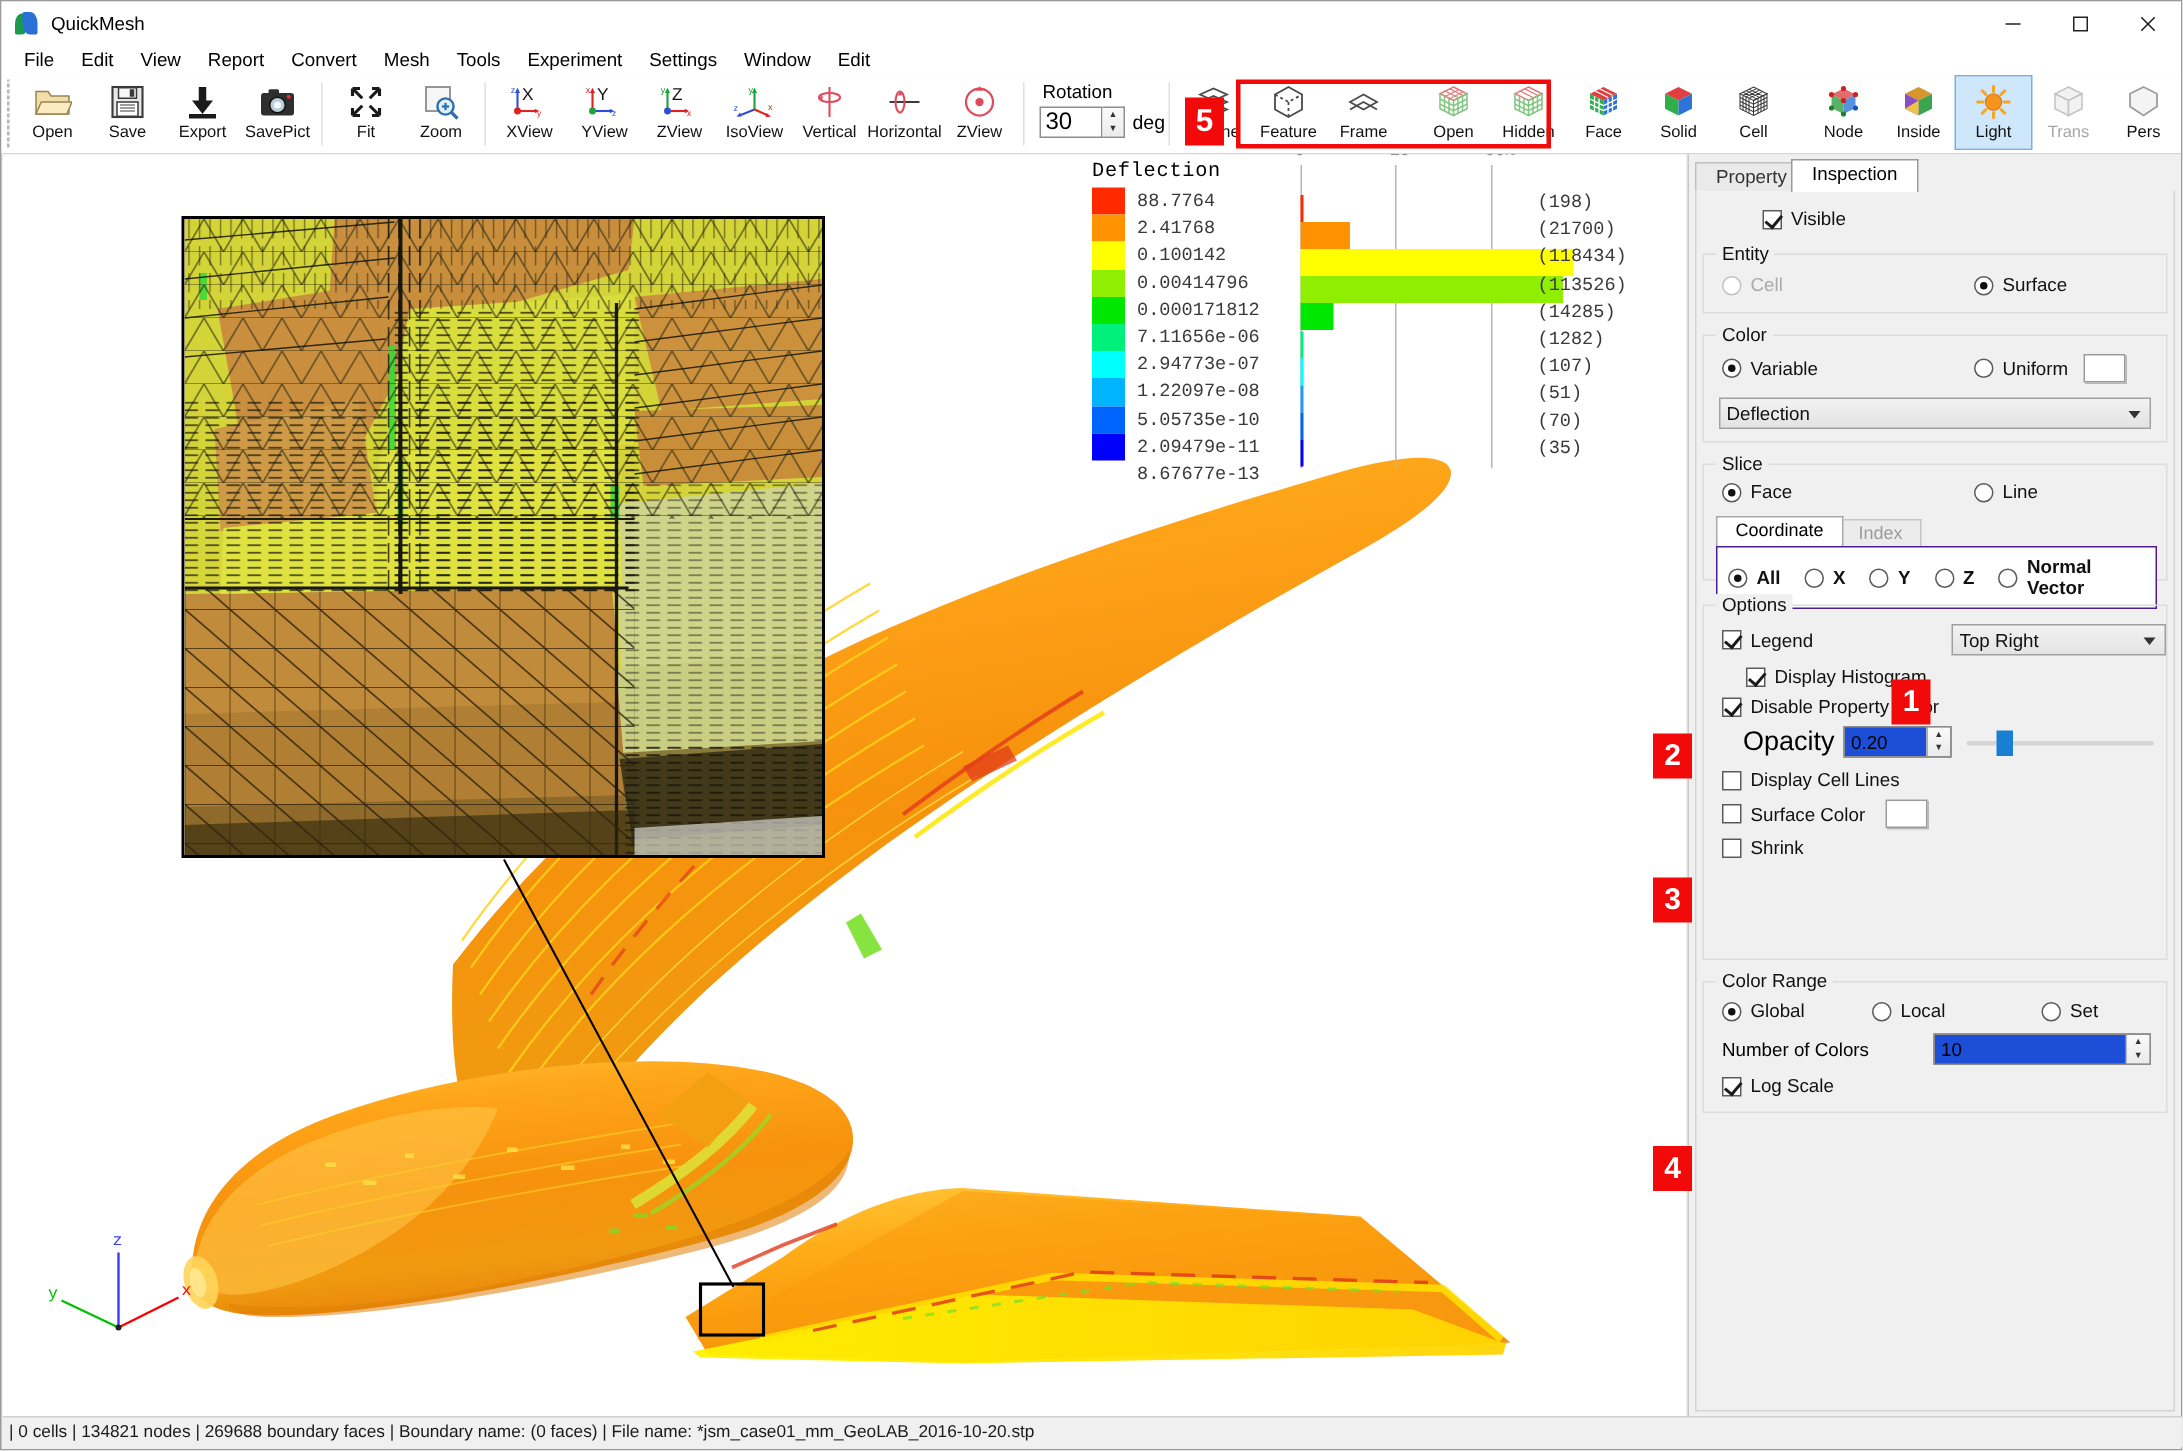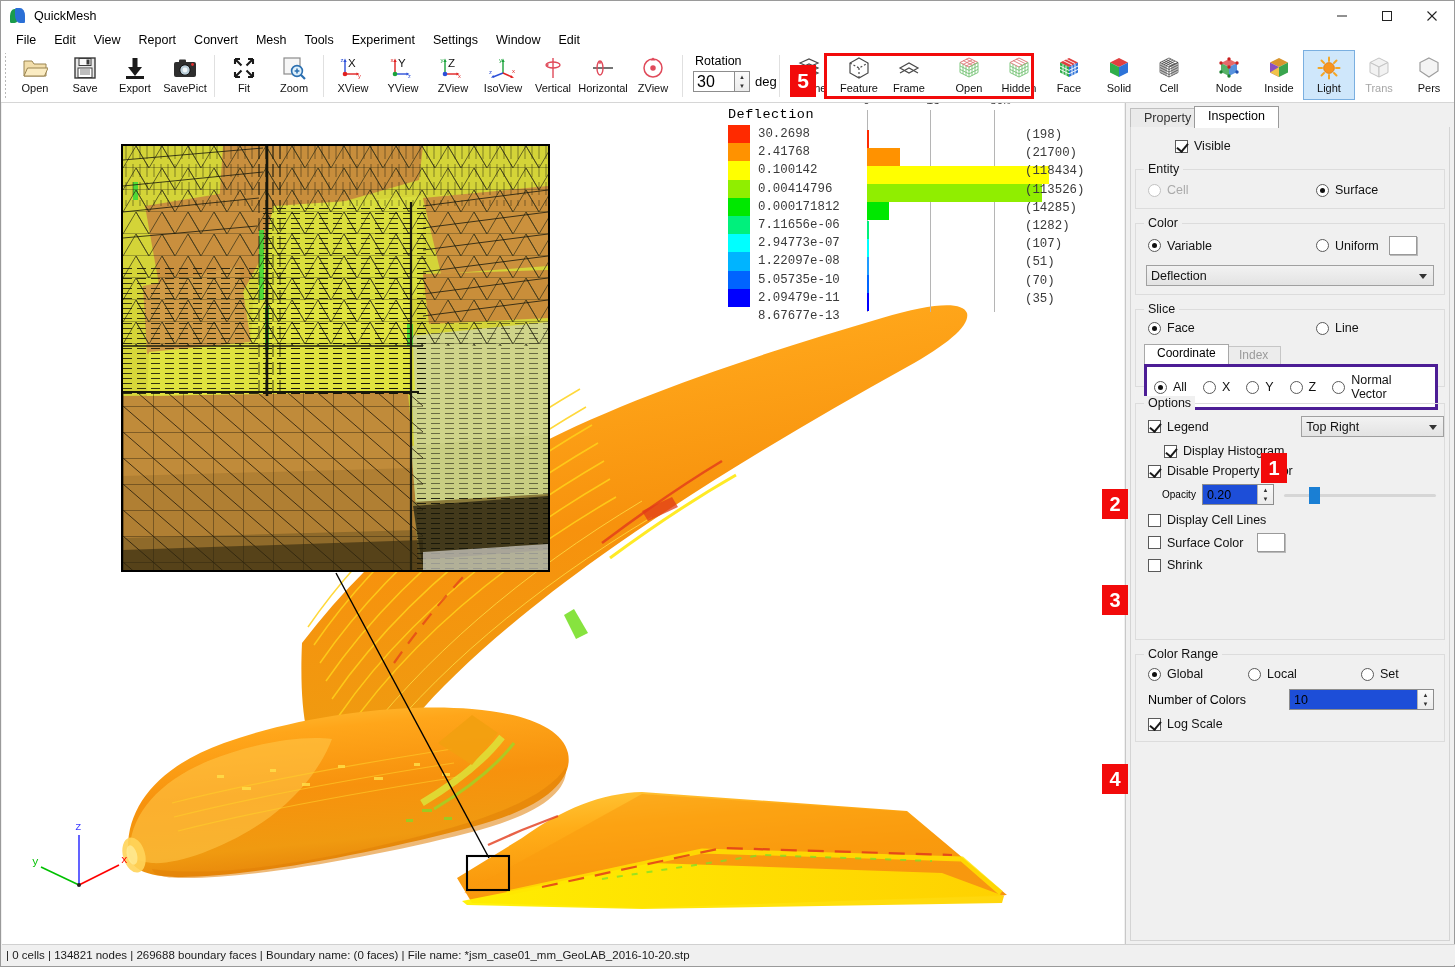--- a/index.html
+++ b/index.html
@@ -101,21 +101,21 @@
   .dim { color:#aaa; }
   .dim .circ { border-color:#c2c2c2; }
 
   .combo { height:21px; border:1px solid #a0a0a0; background:linear-gradient(#f2f2f2,#e3e3e3); display:flex; align-items:center; padding:0 4px; font-size:12.5px; color:#111; position:relative; }
   .combo .arrow { position:absolute; right:6px; top:50%; margin-top:-2px; width:0; height:0; border-left:4px solid transparent; border-right:4px solid transparent; border-top:5px solid #333; }
   .colorbtn { width:28px; height:19px; border:1px solid #9a9a9a; background:#fff; box-shadow:1px 1px 0 #b9b9b9; }
 
   .subtabs { position:relative; height:20px; margin-left:8px; }
   .stab { position:absolute; top:2px; height:18px; padding:1px 12px 0 12px; font-size:12px; border:1px solid #c6c6c6; border-bottom:none; background:#ececec; color:#9b9b9b; }
   .stab.sel { top:0; height:20px; background:#fff; border-color:#a8a8a8; color:#000; z-index:2; }
-  .stabpage { background:#fff; border:3px solid #4c1d95; margin-left:8px; margin-right:6px; padding:6px 7px; }
+  .stabpage { background:#fff; border:1px solid #4c1d95; margin-left:8px; margin-right:6px; padding:6px 7px;font-weight:bold; }
 
   .spin { height:21px; border:1px solid #8d8d8d; background:#1d4ed8; display:flex; align-items:center; font-size:12.5px; padding-left:4px; position:relative; }
   .spin .btns { position:absolute; right:0; top:0; bottom:0; width:16px; border-left:1px solid #b4b4b4; background:linear-gradient(#fafafa,#ebebeb); display:flex; flex-direction:column; }
   .spin .btns div { flex:1; display:flex; align-items:center; justify-content:center; font-size:6px; color:#333; }
 
   .slider { position:relative; height:18px; flex:1; }
   .slider .track { position:absolute; left:0; right:0; top:8px; height:3px; background:#d6d6d6; border-radius:2px; }
   .slider .thumb { position:absolute; top:1px; width:11px; height:17px; background:#1a7fd4; }
 
   
@@ -729,21 +729,21 @@
             <div class="swatch" style="background: rgb(255, 255, 0);"></div>
             <div class="swatch" style="background: rgb(144, 238, 0);"></div>
             <div class="swatch" style="background: rgb(0, 232, 0);"></div>
             <div class="swatch" style="background: rgb(0, 240, 124);"></div>
             <div class="swatch" style="background: rgb(0, 255, 255);"></div>
             <div class="swatch" style="background: rgb(0, 180, 255);"></div>
             <div class="swatch" style="background: rgb(0, 100, 255);"></div>
             <div class="swatch" style="background: rgb(0, 0, 255);"></div>
           </div>
         <div id="legend-values">
-            <div class="lv">30.2698</div>
+            <div class="lv">88.7764</div>
             <div class="lv">2.41768</div>
             <div class="lv">0.100142</div>
             <div class="lv">0.00414796</div>
             <div class="lv">0.000171812</div>
             <div class="lv">7.11656e-06</div>
             <div class="lv">2.94773e-07</div>
             <div class="lv">1.22097e-08</div>
             <div class="lv">5.05735e-10</div>
             <div class="lv">2.09479e-11</div>
             <div class="lv">8.67677e-13</div>
@@ -911,21 +911,21 @@
 
         <div class="row" style="padding:6px 0 0 12px;">
           <span class="chk">
             <span class="box on"></span>
             <span>Disable Property Color</span>
             </span>
         </div>
 
 
         <div class="row" style="padding:6px 8px 0 26px;">
-          <span style="font-size:10px; margin-right:6px;">Opacity</span>
+          <span style="font-size:18px; margin-right:6px;">Opacity</span>
           <div class="spin" style="width:72px;">
             <span>0.20</span>
             <span class="btns">
                 <div>▲</div>
                 <div>▼</div>
               </span>
           </div>
           <div class="slider" style="margin-left:10px;">
             <div class="track"></div>
             <div class="thumb" id="op-thumb" style="left: calc(20% - 5px); background: rgb(26, 127, 212);"></div>

